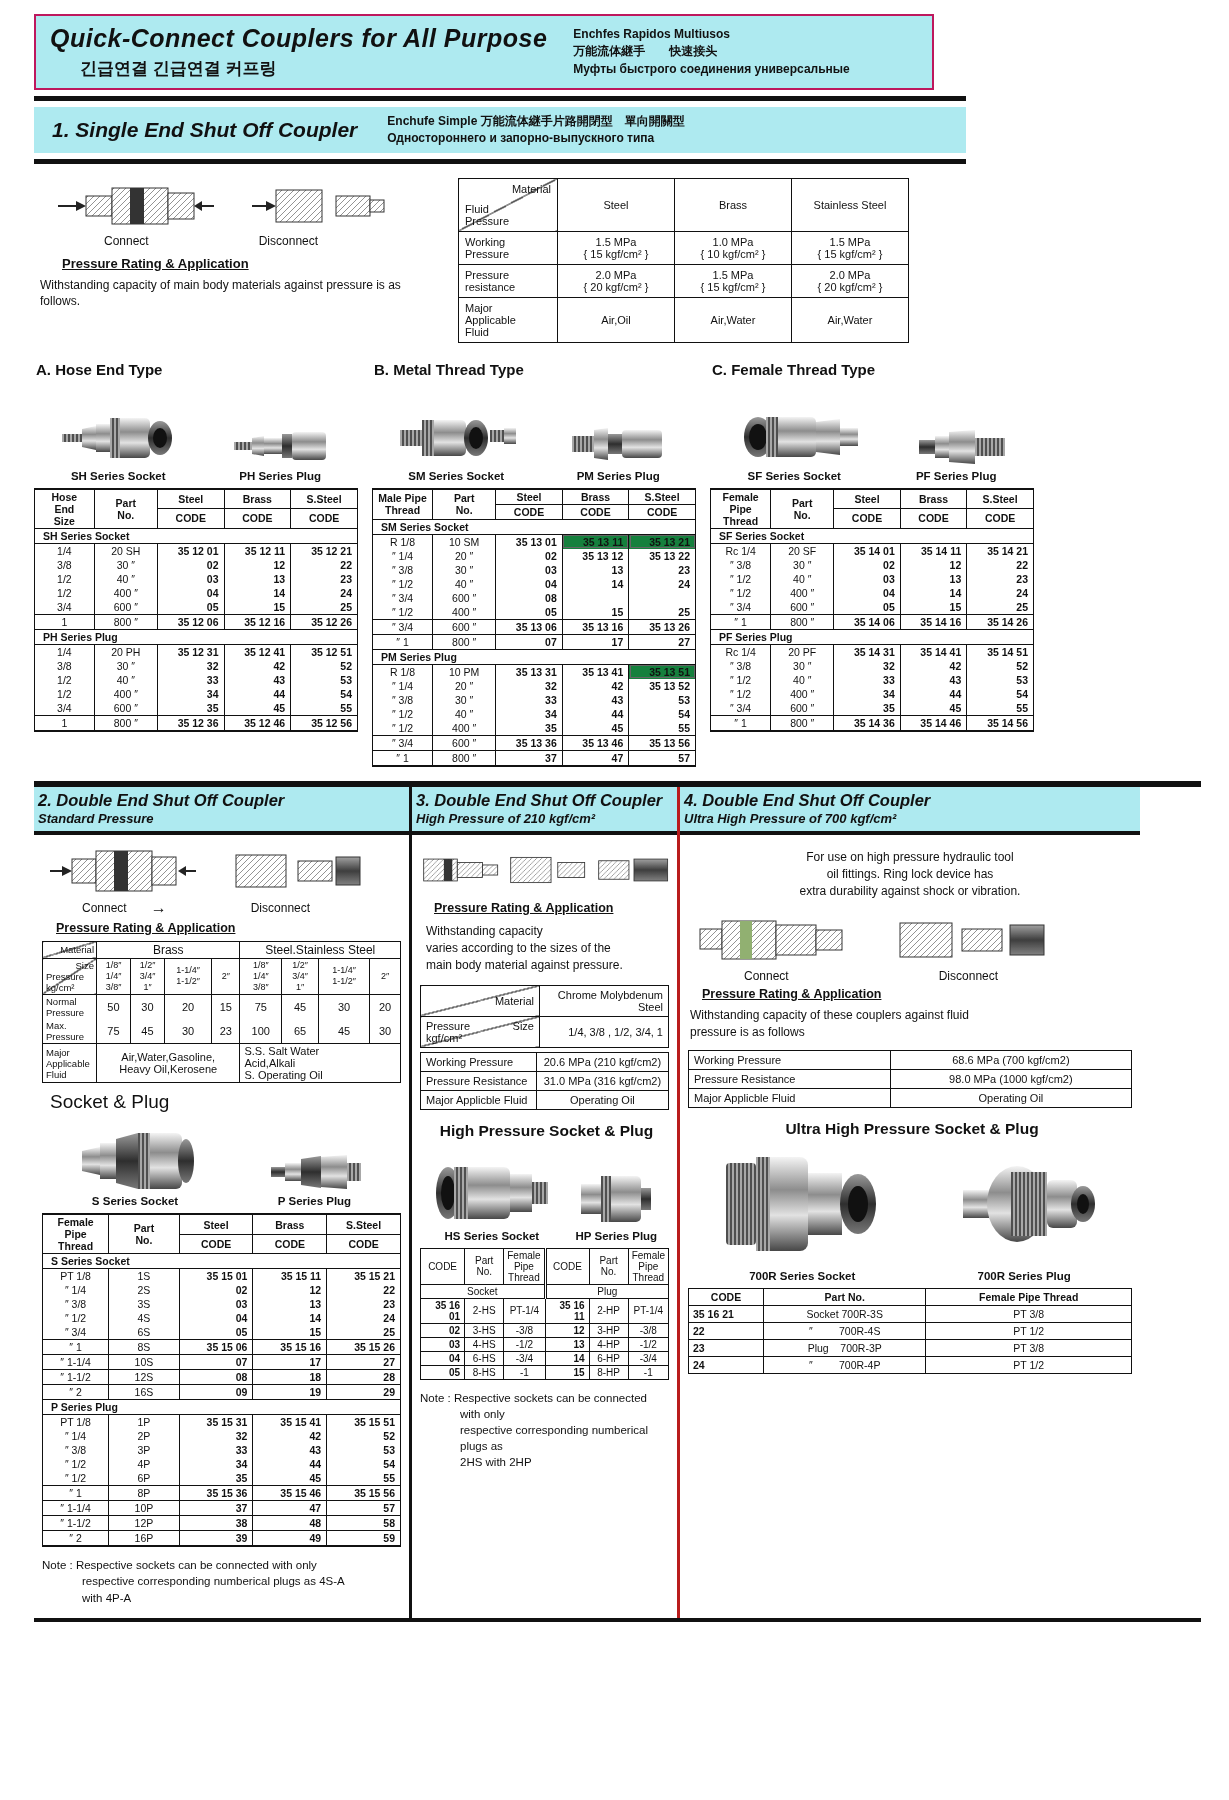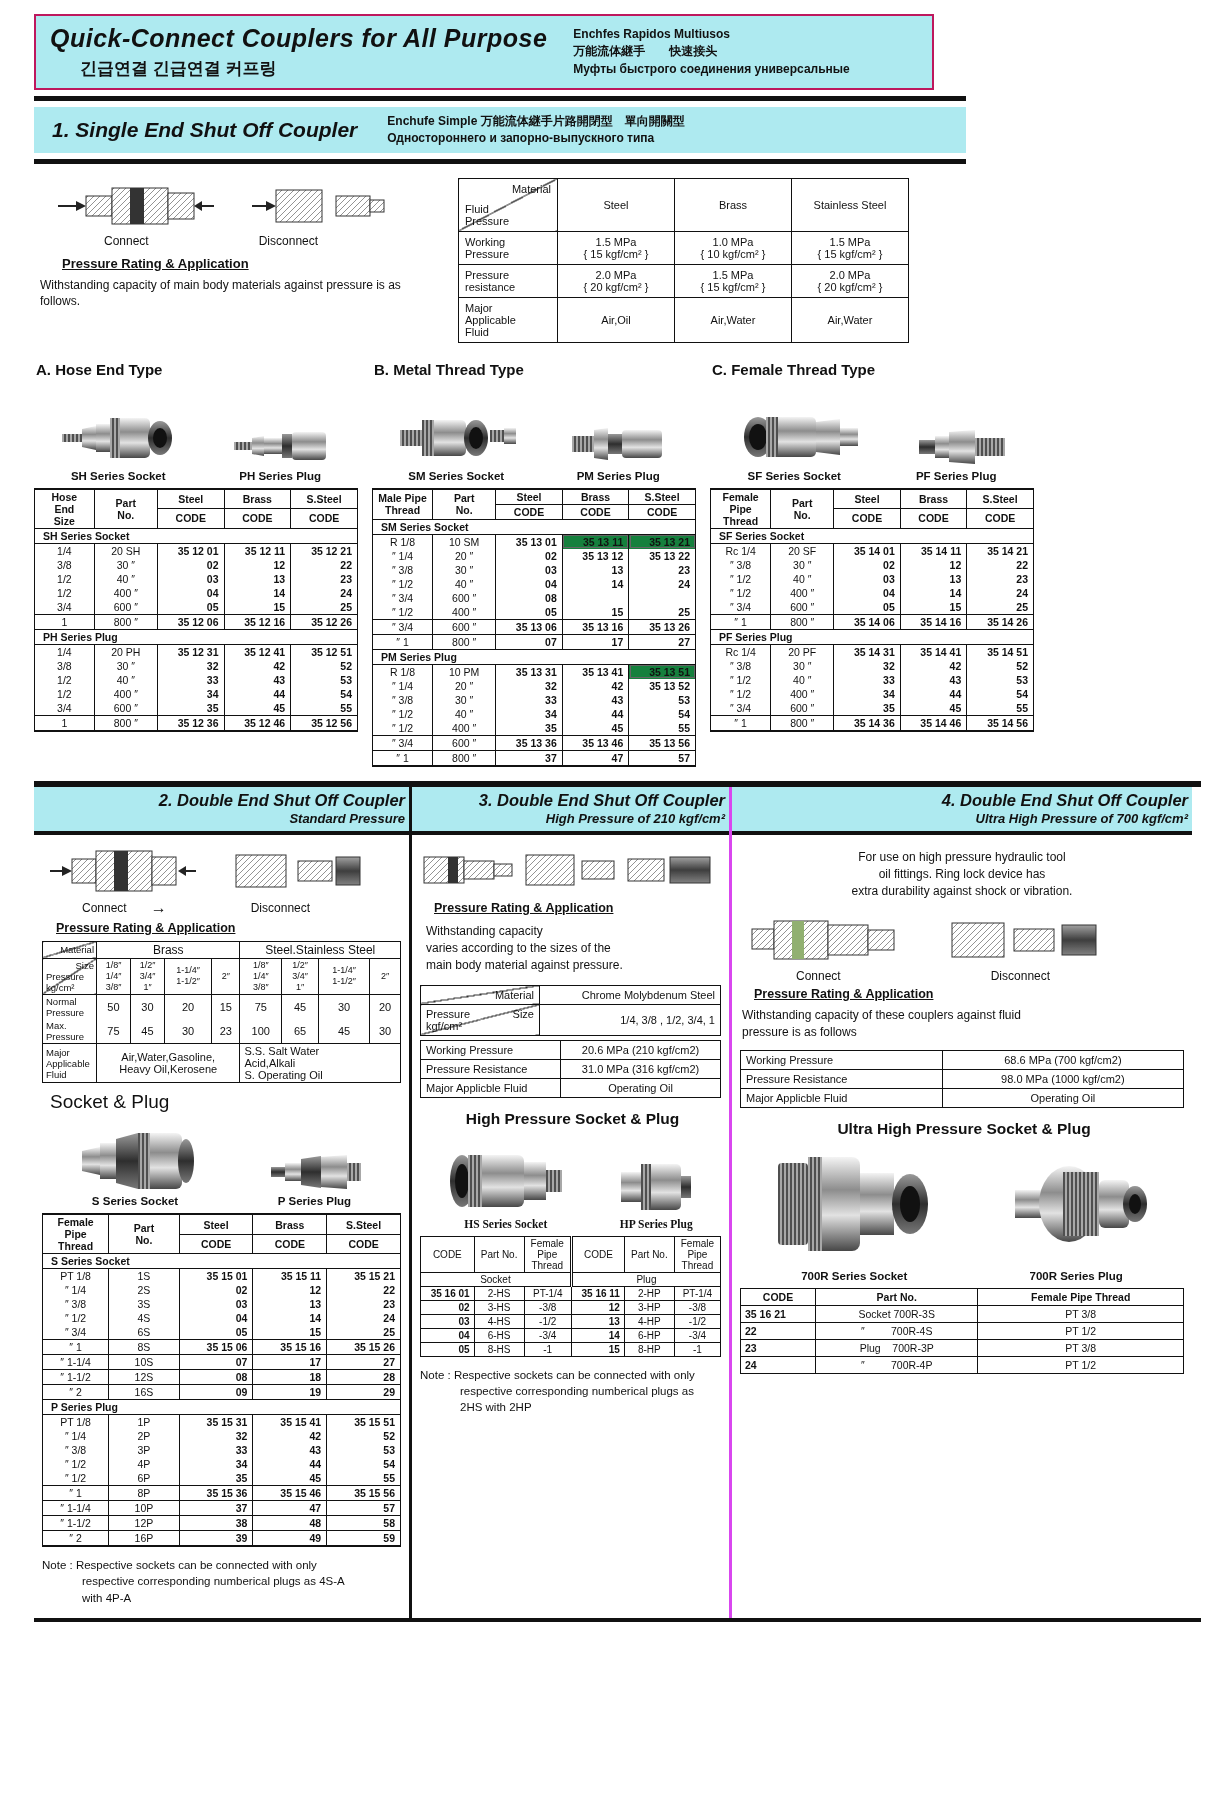--- a/index.html
+++ b/index.html
@@ -47,23 +47,23 @@
   .parts tbody.foot td{border-top:1px solid #111;}
   .parts td:nth-child(1){text-align:center;width:52px;}
   .parts td:nth-child(2){text-align:center;width:56px;}
   .parts td:nth-child(3),.parts td:nth-child(4),.parts td:nth-child(5)
        {text-align:right;font-weight:bold;width:58px;padding-right:5px;}
   .parts .hl{background:#15803d;outline:1.5px solid #666;outline-offset:-2px;}
   
   .bottom{display:flex;border-top:6px solid #111;border-bottom:4px solid #111;margin-top:14px;}
   .bcol{box-sizing:border-box;padding:0 8px 12px 8px;}
   .b2{width:378px;border-right:3px solid #111;}
-  .b3{width:320px;border-right:3px solid #d946ef;}
+  .b3{width:268px;border-right:3px solid #b91c1c;}
   .b4{width:460px;}
-  .bban{background:#aeeaf0;border-bottom:4px solid #111;text-align:right;
+  .bban{background:#aeeaf0;border-bottom:4px solid #111;text-align:left;
         margin:0 -8px;padding:4px 4px 5px 4px;}
   .bban .t{font-size:16.5px;font-weight:bold;font-style:italic;}
   .bban .st{font-size:13px;font-weight:bold;font-style:italic;margin-top:1px;}
   .dg-labels2{display:flex;gap:24px;align-items:center;font-size:12px;margin:2px 0 4px 40px;}
   .arrow{font-size:16px;font-weight:bold;}
   .pra2{font-size:12.5px;font-weight:bold;text-decoration:underline;margin:4px 0 6px 14px;}
   .bodytext{font-size:12px;line-height:1.45;margin:8px 6px;}
   
   .ptab{border-collapse:collapse;font-size:9.5px;margin:2px 0 8px 0;width:100%;}
   .ptab td,.ptab th{border:1px solid #111;text-align:center;padding:1px 2px;}
@@ -84,21 +84,21 @@
   .s3mat td{border:1px solid #111;padding:3px 5px;text-align:right;}
   .s3mat .corner{text-align:left;background-image:linear-gradient(to bottom right,transparent calc(50% - .6px),#333 calc(50% - .6px),#333 calc(50% + .6px),transparent calc(50% + .6px));}
   .hptab{border-collapse:collapse;font-size:10px;width:100%;margin-top:6px;}
   .hptab td,.hptab th{border:1px solid #111;text-align:center;padding:1px 3px;}
   .hptab th{font-weight:normal;}
   .hptab .mid{border-left:3px double #111;}
   .hptab td:nth-child(1),.hptab td:nth-child(4){font-weight:bold;text-align:right;padding-right:4px;}
   .t700{border-collapse:collapse;font-size:10.5px;width:100%;margin-top:4px;}
   .t700 td,.t700 th{border:1px solid #111;padding:2px 4px;text-align:center;white-space:pre-wrap;}
   .t700 td:nth-child(1){font-weight:bold;text-align:left;padding-right:8px;width:62px;}
-  .cap{font-size:11.5px;font-weight:bold;text-align:left;margin-top:2px;font-family:Liberation Serif, serif;}
+  .cap{font-size:11.5px;font-weight:bold;text-align:left;margin-top:2px;}
   .imgbox{display:flex;flex-direction:column;align-items:center;}
   .cut{opacity:.92}
 </style>
 </head>
 <body>
 
 <svg width="0" height="0" style="position:absolute">
   <defs>
     <linearGradient id="met" x1="0" y1="0" x2="0" y2="1">
       <stop offset="0" stop-color="#f4f4f4"></stop>

